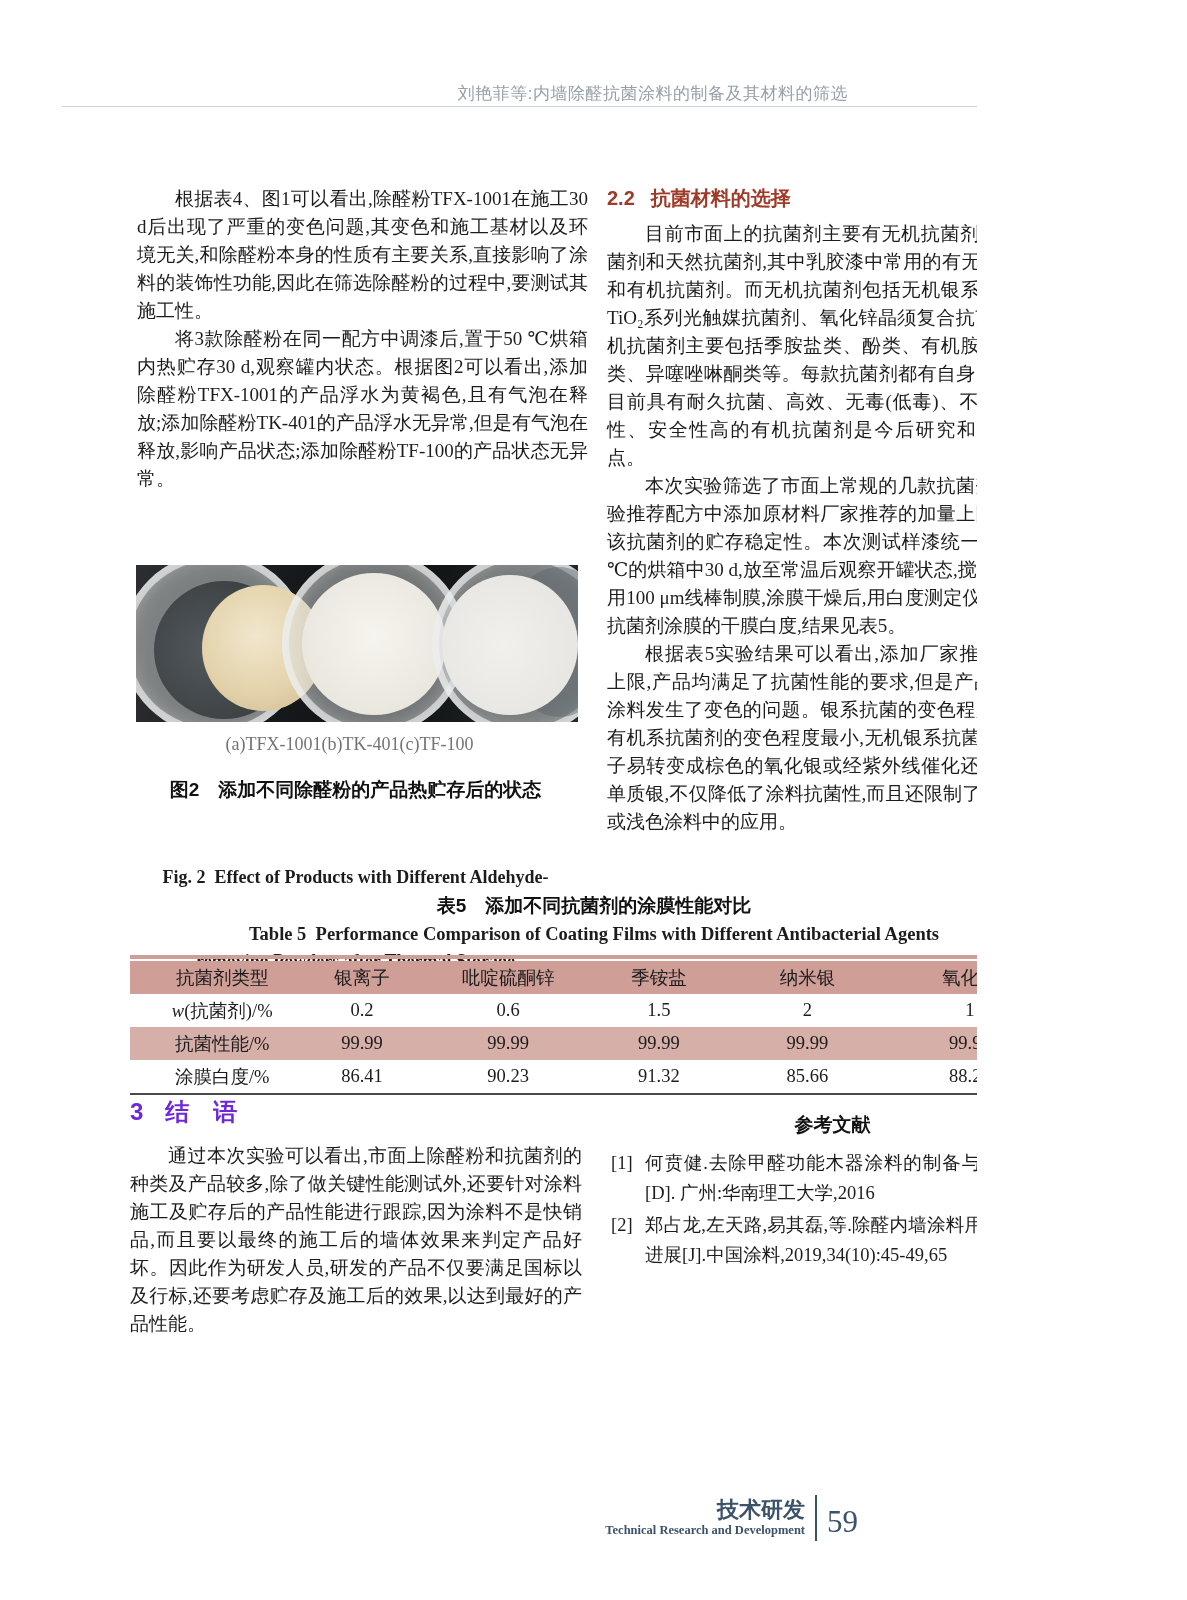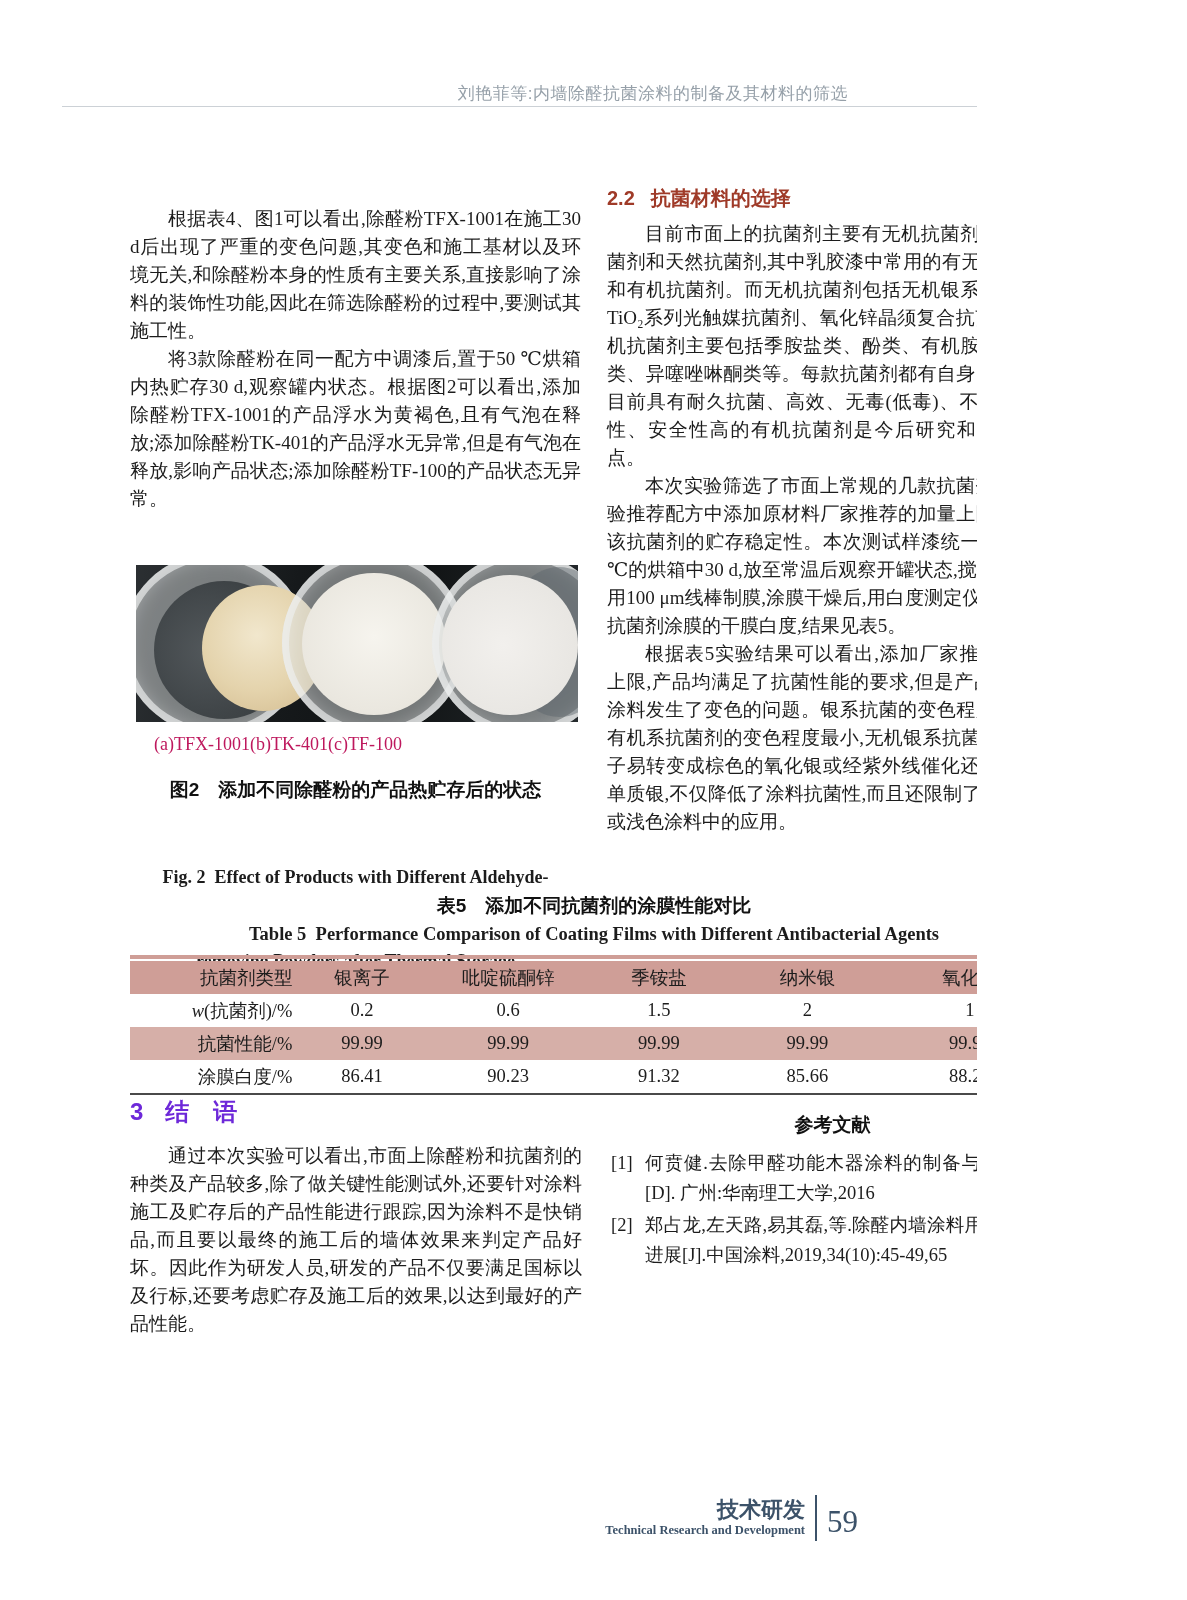--- a/index.html
+++ b/index.html
@@ -5,21 +5,21 @@
   html,body{margin:0;padding:0;background:#ffffff;}
   .page{position:relative;width:977px;height:1600px;background:#ffffff;overflow:hidden;
         font-family:"Liberation Serif","DejaVu Serif",serif;color:#1c1c1c;}
 
   
   .running-head{position:absolute;top:82px;right:129px;font-size:17px;color:#96a0a9;
                 font-family:"Liberation Sans","DejaVu Sans",sans-serif;letter-spacing:.5px;}
   .head-rule{position:absolute;top:106px;left:62px;width:1063px;height:1px;background:#ccd1d6;}
 
   
-  .col-left{position:absolute;left:130px;top:185px;width:451px;margin-top:20px;}
+  .col-left{position:absolute;left:137px;top:185px;width:451px;}
   .col-right{position:absolute;left:607px;top:185px;width:451px;}
   .para{font-size:19px;line-height:28px;text-align:justify;text-indent:2em;margin:0;}
 
   .sec-head{font-family:"Liberation Sans","DejaVu Sans",sans-serif;font-weight:bold;
             color:#9f3a28;font-size:20px;margin:0 0 8px 0;}
   .sec-head .num{margin-right:16px;}
 
   
   .figure-block{position:absolute;left:130px;top:565px;width:451px;}
   .photo{position:relative;width:442px;height:157px;margin-left:6px;overflow:hidden;
@@ -32,36 +32,36 @@
              background:radial-gradient(circle at 40% 50%,rgba(72,78,82,.78),rgba(35,40,43,.82));}
   .jarA-tan{left:66px;top:20px;width:122px;height:126px;
             background:radial-gradient(circle at 45% 40%,#f1e7cd,#e4d3ac 55%,#d2ba8e);}
   .jarB-outer{left:146px;top:-14px;width:184px;height:184px;}
   .jarB-paint{left:166px;top:8px;width:144px;height:142px;
               background:radial-gradient(circle at 50% 45%,#f6f4ee,#eae7df 70%,#dcd9d1);}
   .jarC-outer{left:296px;top:-12px;width:182px;height:182px;}
   .jarC-streak{left:368px;top:2px;width:110px;height:150px;background:rgba(92,100,106,.45);}
   .jarC-paint{left:306px;top:10px;width:136px;height:140px;
               background:radial-gradient(circle at 45% 50%,#f2f0ed,#e8e6e2 75%,#d8d6d2);}
-  .fig-labels{display:flex;justify-content:flex-start;padding:0 36px 0 24px;margin-top:12px;
-              color:#be185d;font-size:18px;}
+  .fig-labels{display:flex;justify-content:center;padding:0 36px 0 24px;margin-top:12px;
+              color:#737373;font-size:18px;}
   .fig-cap-cn{margin-top:22px;text-align:center;font-family:"Liberation Sans","DejaVu Sans",sans-serif;
               font-weight:bold;font-size:19px;color:#111;}
   .fig-cap-en{text-align:center;font-weight:bold;font-size:18px;line-height:28px;margin-top:4px;
               white-space:pre-wrap;}
 
   
   .table-block{position:absolute;left:130px;top:893px;width:928px;}
   .tbl-cap-cn{text-align:center;font-family:"Liberation Sans","DejaVu Sans",sans-serif;
               font-weight:bold;font-size:19px;color:#111;white-space:pre-wrap;}
   .tbl-cap-en{text-align:center;font-weight:bold;font-size:18.5px;margin-top:5px;white-space:pre-wrap;}
   .tbl-topline{height:4px;background:#cf9e97;margin-top:10px;margin-bottom:2px;}
   table.tbl{width:100%;border-collapse:collapse;table-layout:fixed;border-bottom:2px solid #4a4a4a;}
   table.tbl td{font-size:18.5px;height:33px;text-align:center;padding:0;}
-  table.tbl td.lbl{text-align:right;padding-left:22px;}
+  table.tbl td.lbl{text-align:center;padding-left:22px;}
   tr.rowpink{background:#cf9e97;}
   tr.rowpink2{background:#d6afa8;}
   td .ital{font-style:italic;}
 
   
   .conclusion{position:absolute;left:130px;top:1096px;width:452px;}
   .conclusion .sec-head{font-size:24px;margin-bottom:14px;color:#6d28d9;}
   .conclusion .sec-head .num{margin-right:22px;}
 
   

